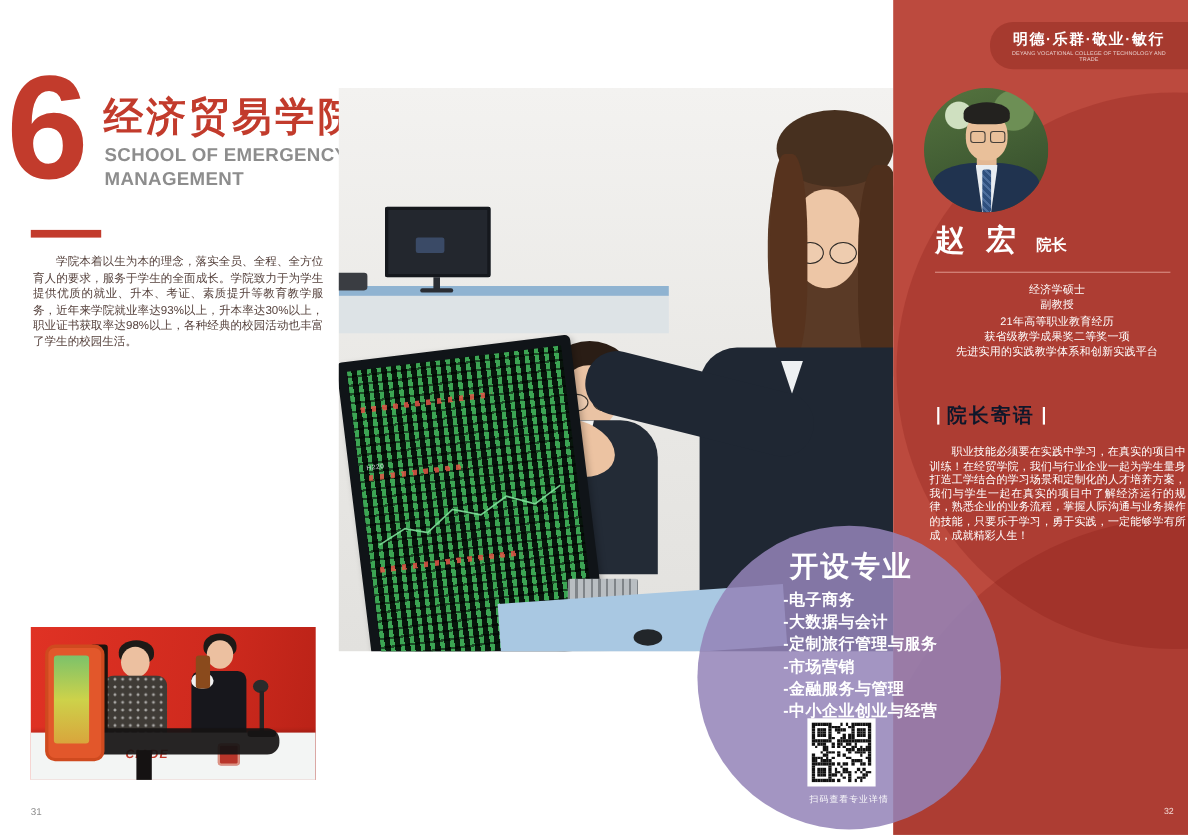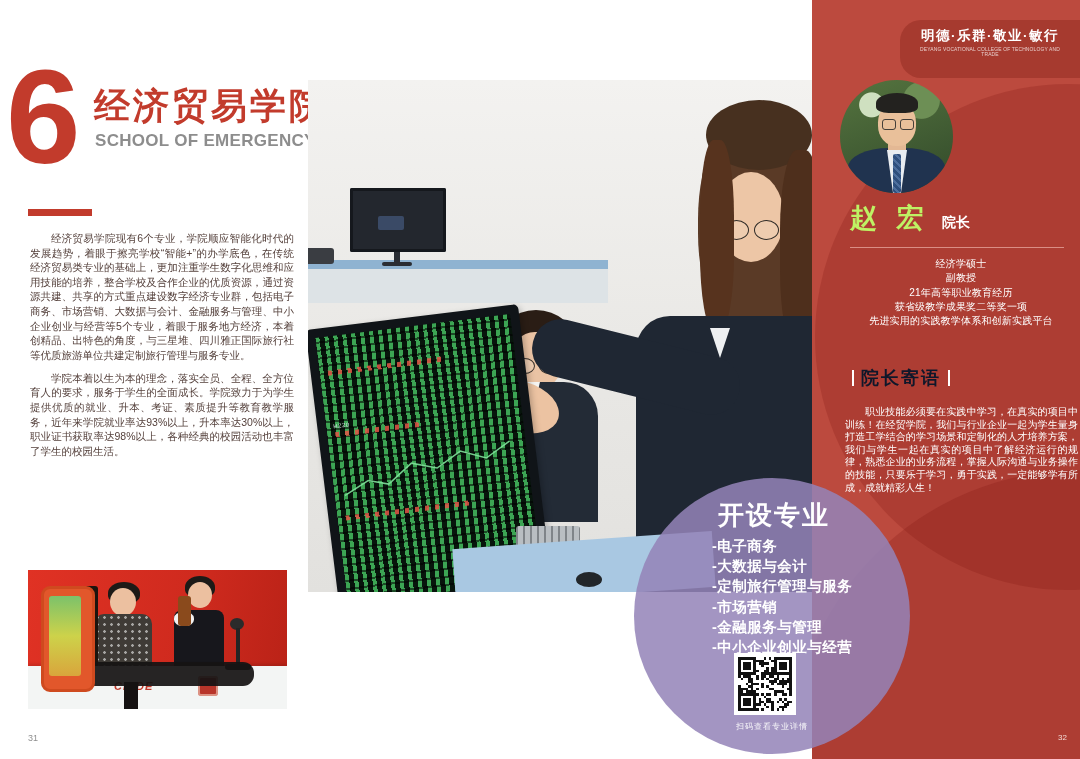--- a/index.html
+++ b/index.html
@@ -75,38 +75,38 @@
   .lv-rig{left:34px;top:92px;width:192px;height:24px;background:rgba(22,19,19,0.93);border-radius:11px;}
   .lv-pole{left:96px;top:112px;width:14px;height:27px;background:#151212;}
   .lv-mic-head{left:202px;top:48px;width:14px;height:12px;background:#2b2b2b;border-radius:50%;}
   .lv-mic-stem{left:208px;top:58px;width:4px;height:38px;background:#242424;}
   .lv-mic-base{left:197px;top:94px;width:26px;height:6px;background:#242424;border-radius:3px;}
 
   
   .panel{left:812px;top:0;width:268px;height:759px;background:#bc4a3e;overflow:hidden;color:#ffffff;}
   .dark-circle1{left:3px;top:84px;width:506px;height:506px;border-radius:50%;background:rgba(125,17,13,0.22);}
   .dark-circle2{left:-22px;top:470px;width:580px;height:580px;border-radius:50%;background:rgba(125,17,13,0.22);}
-  .motto-band{left:88px;top:20px;width:180px;height:58px;background:#a63a2f;border-radius:21px 0 0 21px;text-align:center;}
+  .motto-band{left:88px;top:20px;width:180px;height:43px;background:#a63a2f;border-radius:21px 0 0 21px;text-align:center;}
   .motto-cn{margin-top:7px;font-size:13.5px;font-weight:bold;letter-spacing:1.5px;color:#ffffff;}
   .motto-en{margin-top:1px;font-size:6px;color:rgba(255,255,255,0.75);letter-spacing:0.2px;transform:scale(0.82);}
   .portrait{left:28px;top:80px;width:113px;height:113px;border-radius:50%;overflow:hidden;
     background:
       radial-gradient(circle at 28% 22%, #cfe0c0 0 12px, rgba(0,0,0,0) 13px),
       radial-gradient(circle at 72% 18%, #6d8f55 0 18px, rgba(0,0,0,0) 19px),
       linear-gradient(160deg,#55743f 0%,#31492a 100%);}
   .pt-suit{left:8px;top:68px;width:97px;height:46px;background:#20334f;border-radius:42% 42% 0 0;}
   .pt-shirt{left:47px;top:70px;width:20px;height:43px;background:#e9edf1;clip-path:polygon(0 0,100% 0,70% 100%,30% 100%);}
   .pt-tie{left:53px;top:74px;width:8px;height:39px;border-radius:2px;
     background:repeating-linear-gradient(45deg,#2e4f7d 0 3px,#4e6f9d 3px 5px);}
   .pt-neck{left:48px;top:56px;width:18px;height:16px;background:#e3b894;}
   .pt-face{left:38px;top:22px;width:38px;height:44px;background:#e9c09a;border-radius:46%;}
   .pt-hair{left:36px;top:13px;width:42px;height:20px;background:#23221f;border-radius:50% 50% 30% 30%;}
   .pt-glass{top:39px;width:12px;height:9px;border:1px solid rgba(40,40,40,0.85);border-radius:3px;}
   .dean-row{left:38px;top:200px;}
-  .dean-name{font-size:27px;font-weight:bold;letter-spacing:6px;color:#bef264;display:inline-block;}
+  .dean-name{font-size:27px;font-weight:bold;letter-spacing:6px;color:#ffffff;display:inline-block;}
   .dean-title{font-size:14px;font-weight:bold;color:#ffffff;display:inline-block;margin-left:8px;}
   .divider{left:38px;top:247px;width:214px;height:1px;background:rgba(255,210,200,0.55);}
   .creds{left:38px;top:257px;width:222px;font-size:10px;line-height:14.3px;color:#ffffff;letter-spacing:0.2px;}
   .creds div{margin:0;text-align:center;}
   .msg-head{left:40px;top:366px;font-size:18px;font-weight:bold;letter-spacing:2px;color:#0f172a;}
   .msg-head .bar{display:inline-block;width:2px;height:16px;background:#ffffff;vertical-align:-2px;}
   .msg-head .txt{margin:0 7px;}
   .msg-body{left:33px;top:406px;width:233px;font-size:10px;line-height:12.6px;text-align:justify;text-indent:2em;color:#ffffff;}
   .pageno-right{right:13px;top:733px;font-size:8px;color:#f3d9d4;}
 
@@ -123,25 +123,25 @@
 </head>
 <body>
 
 <div class="canvas">
 
   <section>
     <div class="abs big-num">6</div>
     <div class="abs title-cn">经济贸易学院</div>
     <div class="abs title-en">
       <div>SCHOOL OF EMERGENCY</div>
+      <div>MANAGEMENT</div>
     </div>
     <div class="abs red-bar"></div>
 
     <div class="abs paras">
-      <p>经济贸易学院现有6个专业，学院顺应智能化时代的发展趋势，着眼于擦亮学校“智能+”的办学底色，在传统经济贸易类专业的基础上，更加注重学生数字化思维和应用技能的培养，整合学校及合作企业的优质资源，通过资源共建、共享的方式重点建设数字经济专业群，包括电子商务、市场营销、大数据与会计、金融服务与管理、中小企业创业与经营等5个专业，着眼于服务地方经济，本着创精品、出特色的角度，与三星堆、四川雅正国际旅行社等优质旅游单位共建定制旅行管理与服务专业。</p>
       <p>学院本着以生为本的理念，落实全员、全程、全方位育人的要求，服务于学生的全面成长。学院致力于为学生提供优质的就业、升本、考证、素质提升等教育教学服务，近年来学院就业率达93%以上，升本率达30%以上，职业证书获取率达98%以上，各种经典的校园活动也丰富了学生的校园生活。</p>
     </div>
 
     <div class="abs photo-main">
       <div class="abs counter-edge"></div>
       <div class="abs counter-body"></div>
       <div class="abs mon-sm"></div>
       <div class="abs mon-sm-glow"></div>
       <div class="abs mon-sm-stand"></div>
       <div class="abs mon-sm-base"></div>

